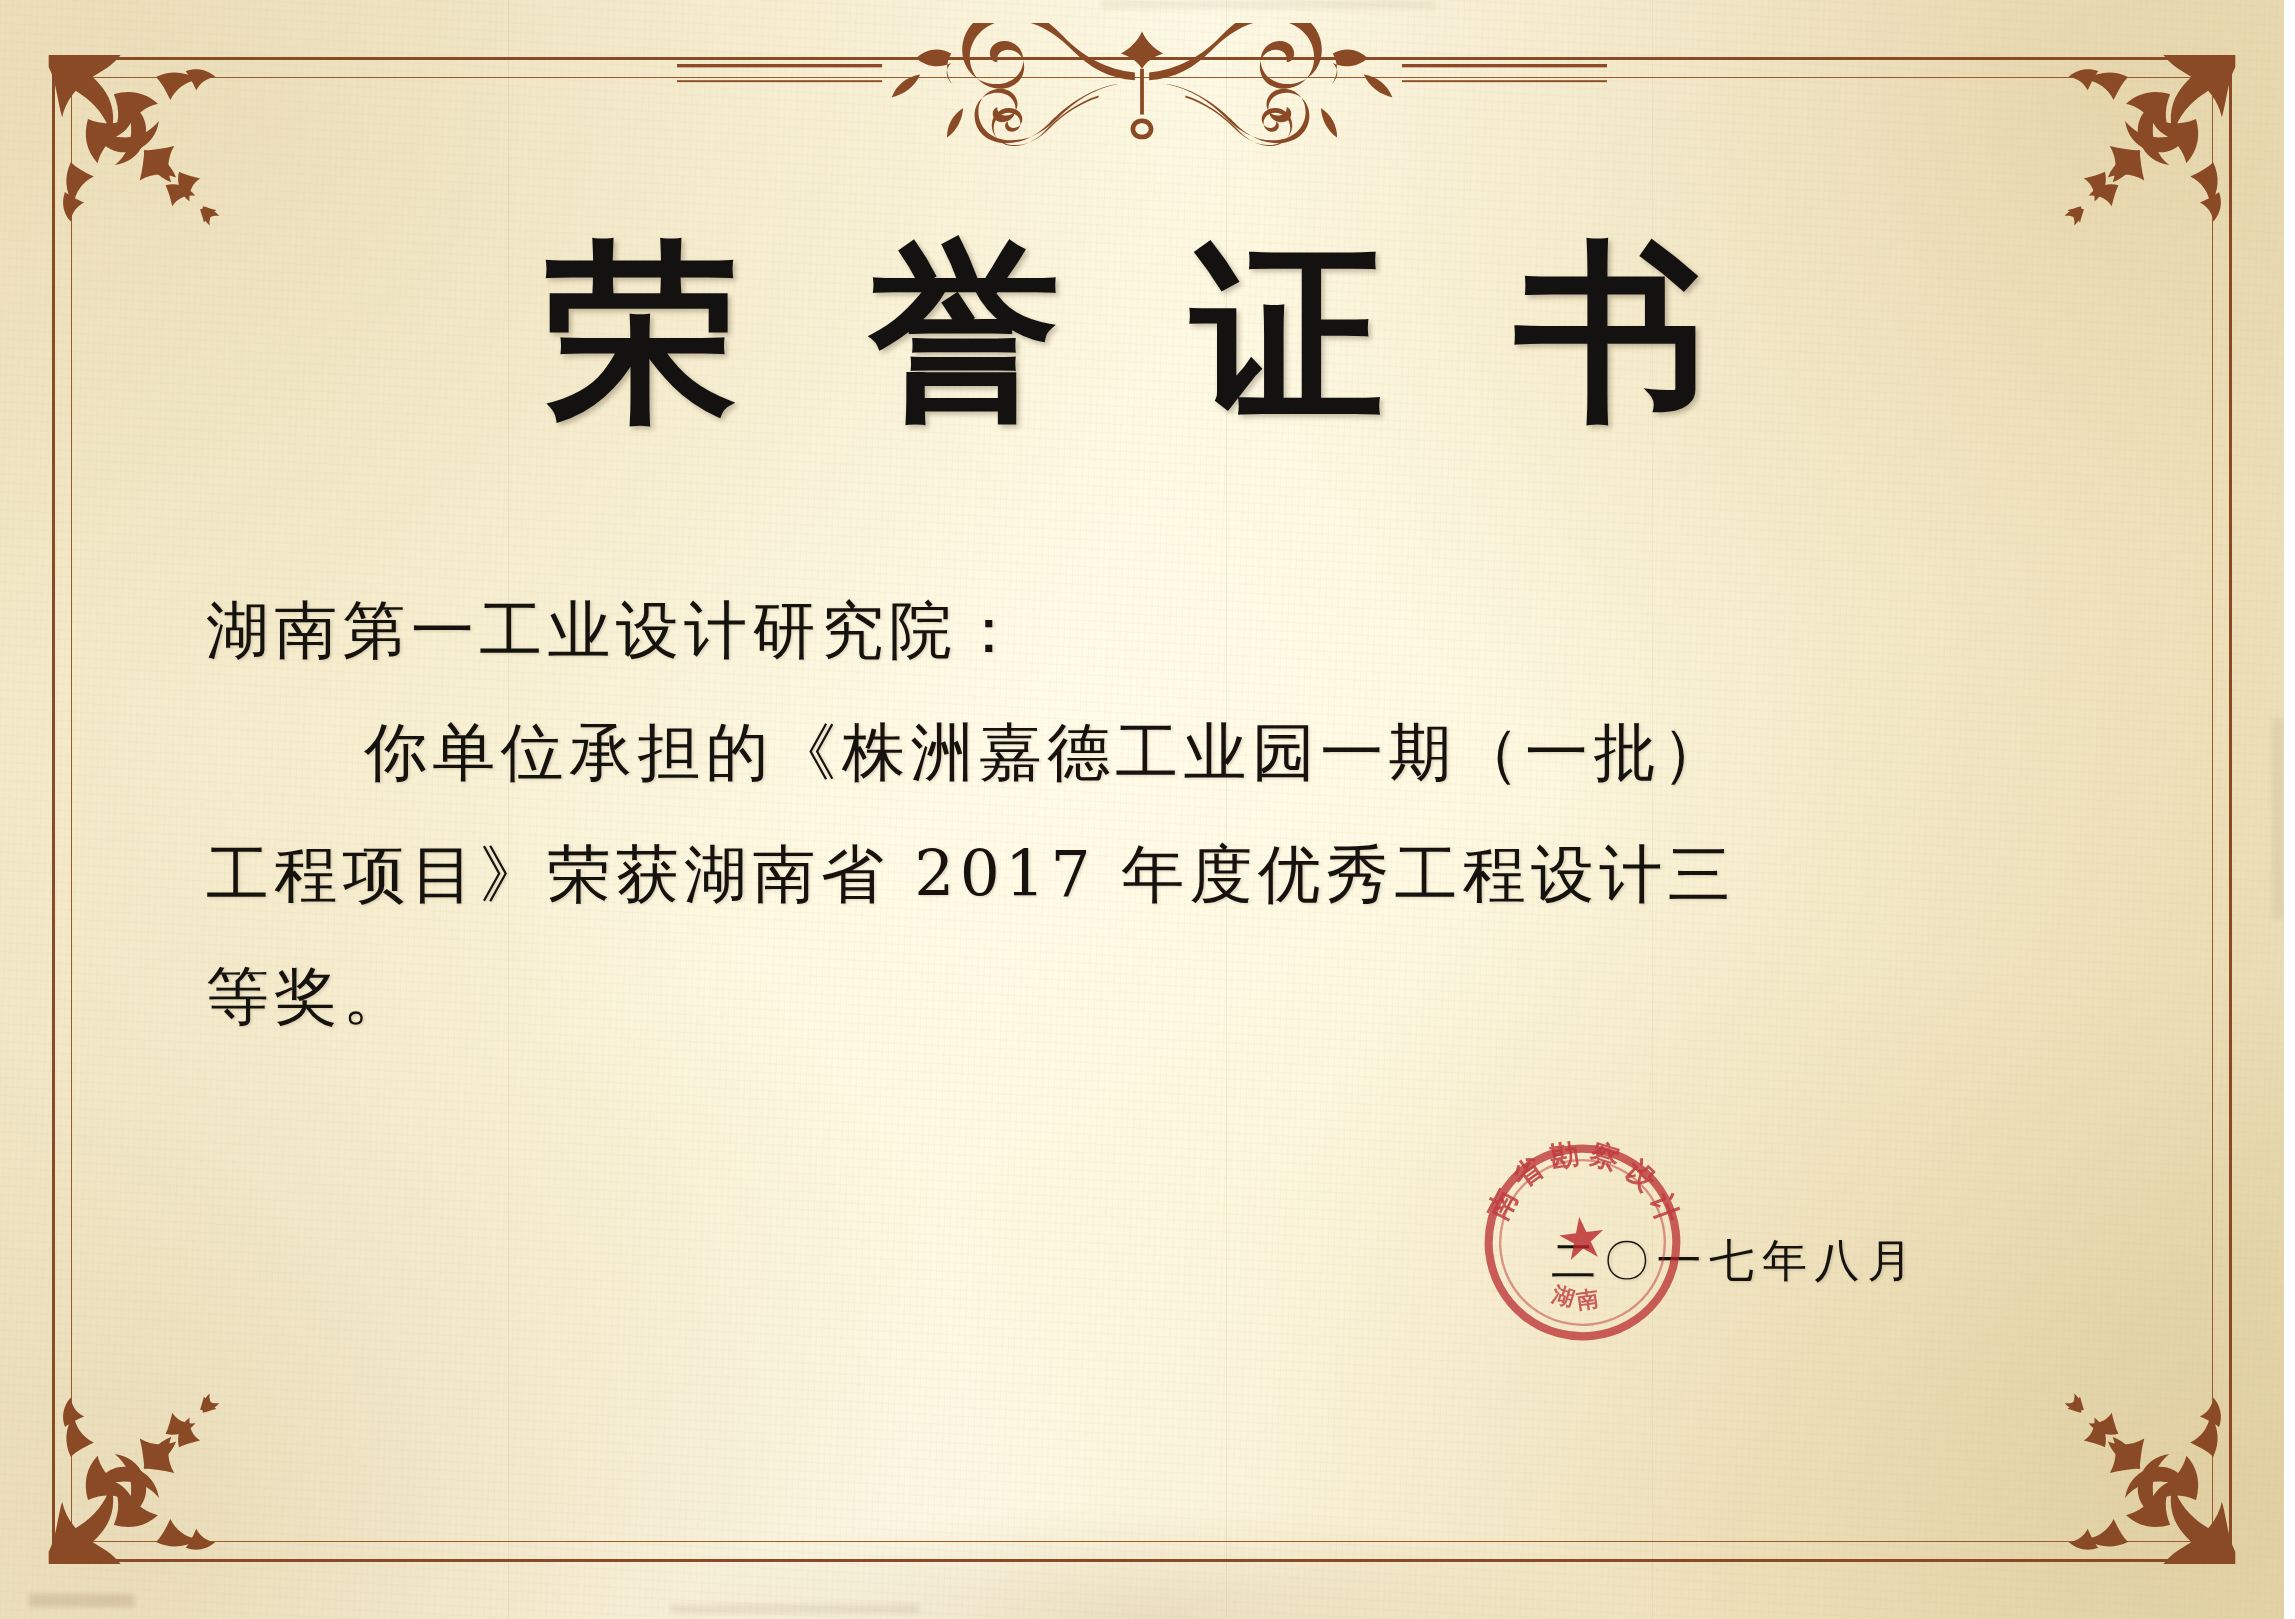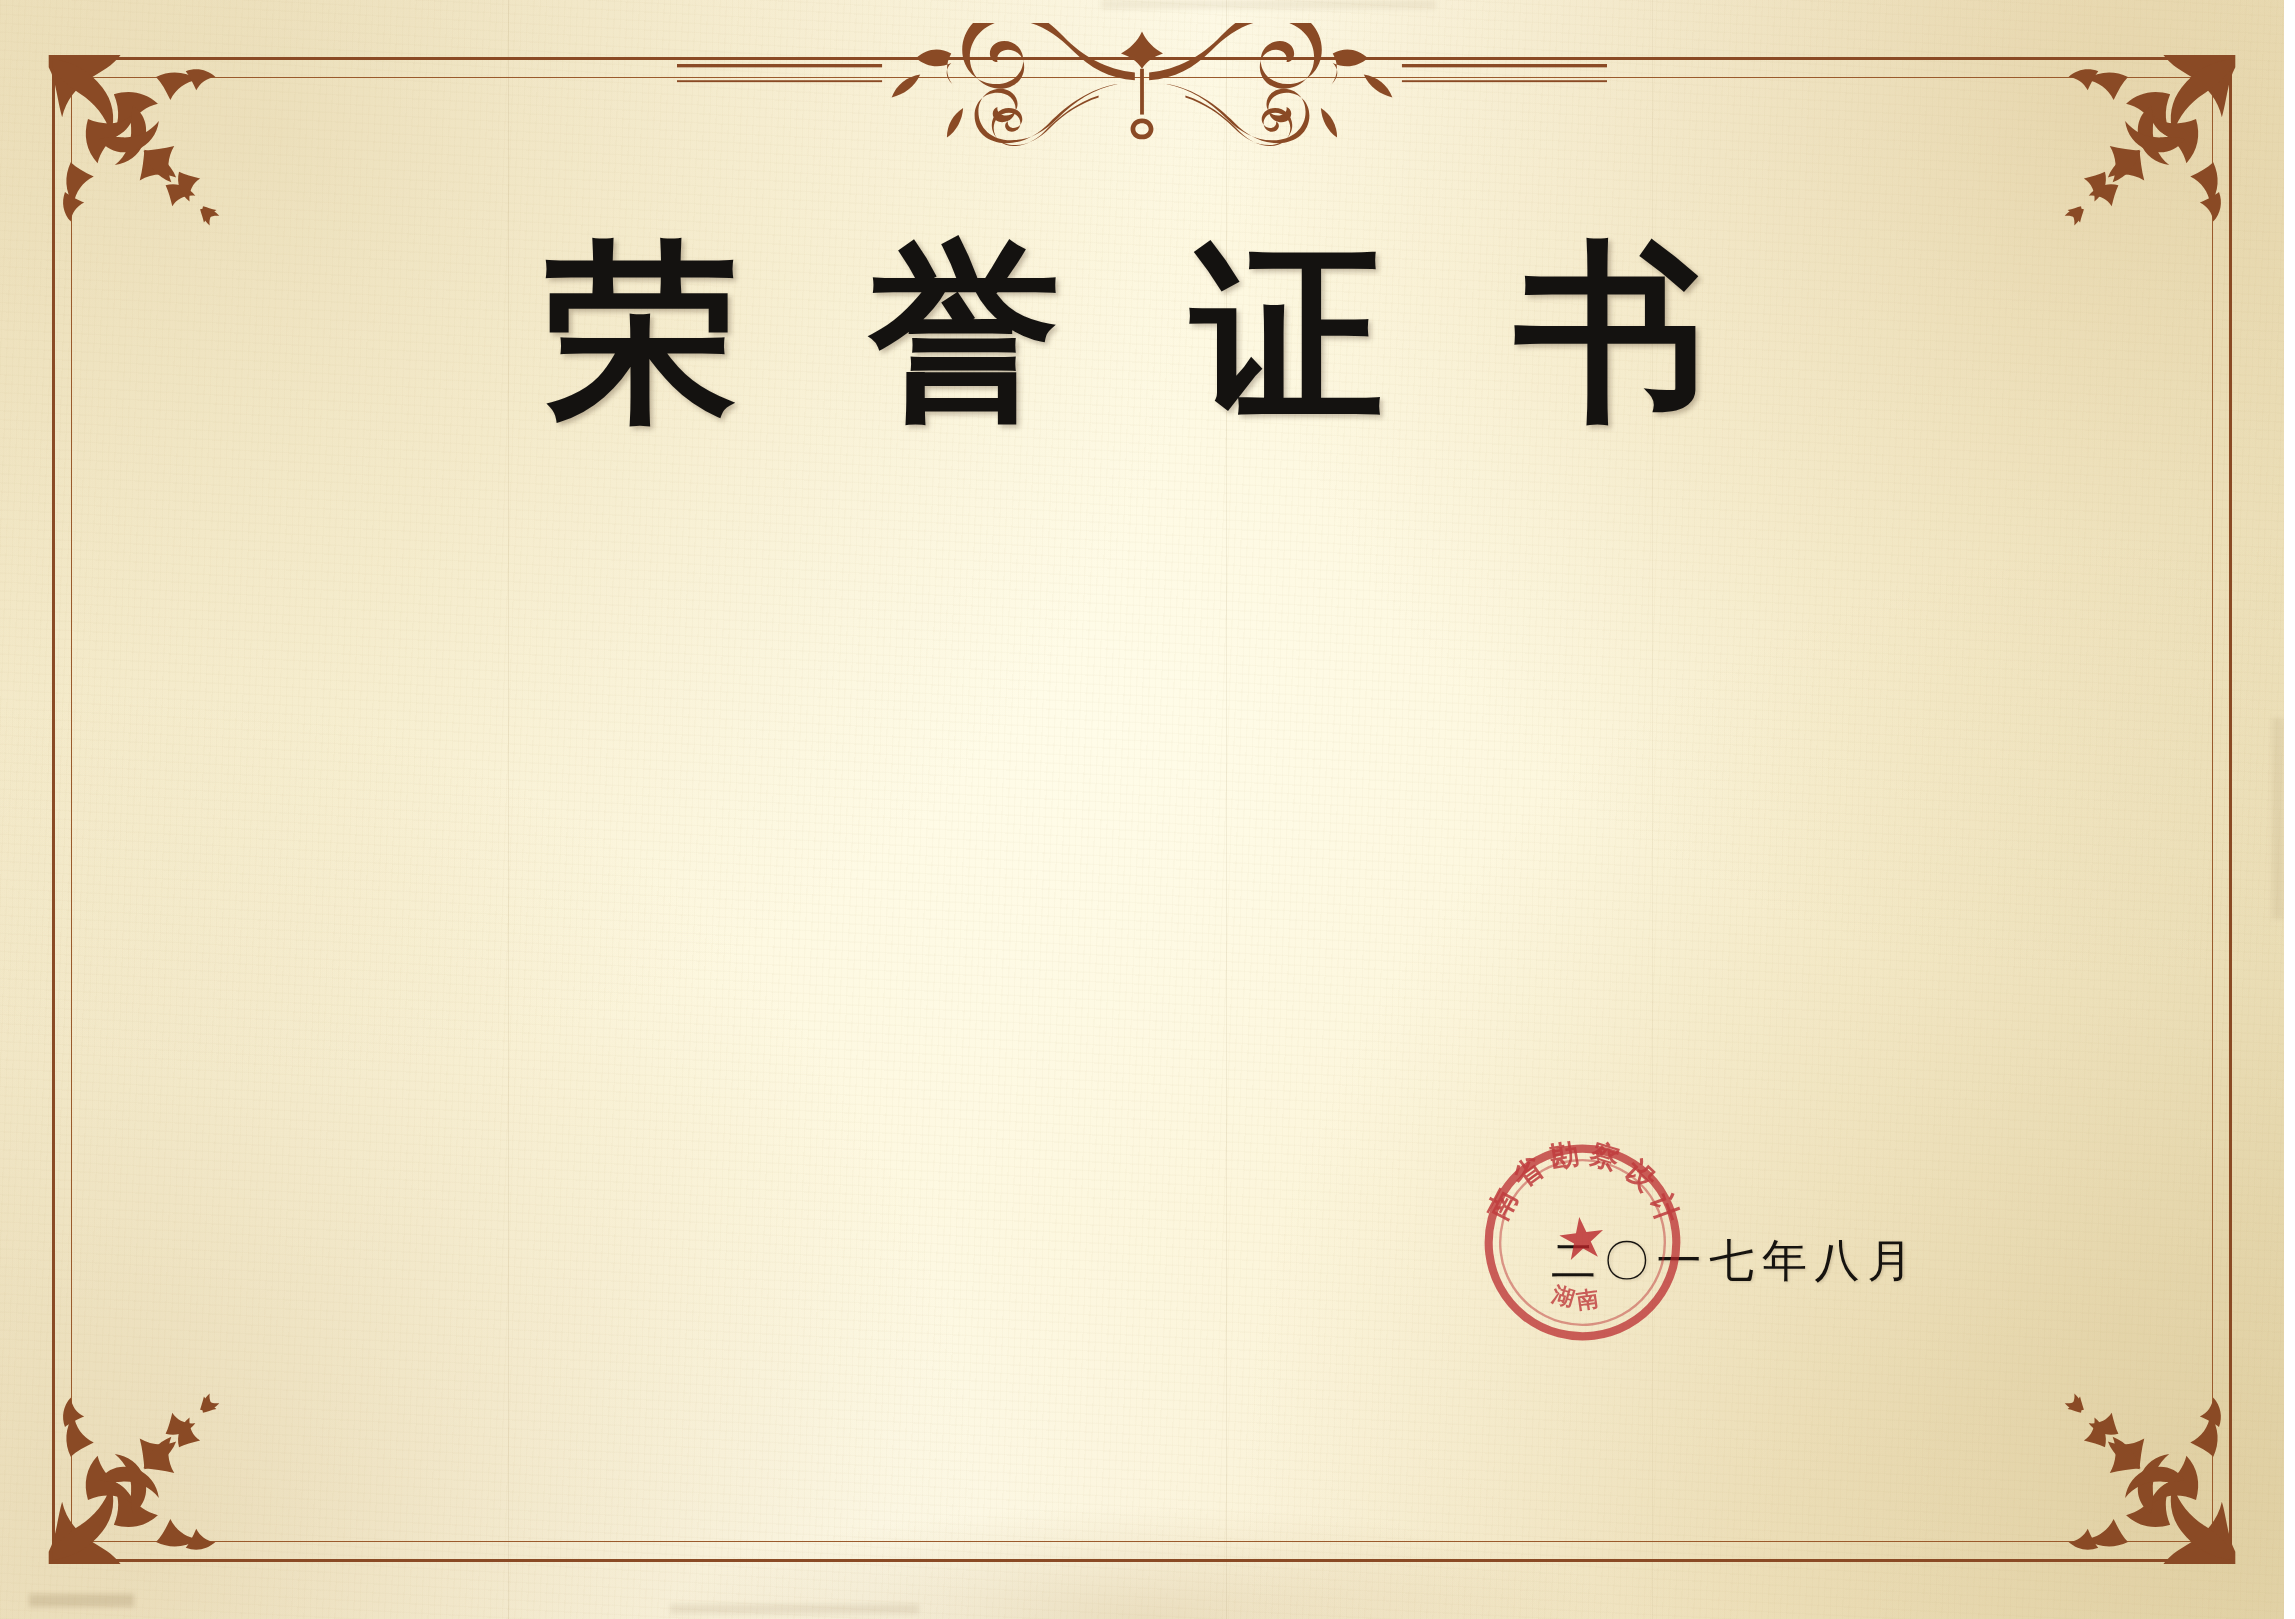--- a/index.html
+++ b/index.html
@@ -279,20 +279,26 @@
         <path d="M258 286 c24 -6 46 2 62 22 -20 -2 -38 6 -48 22 -4 -16 -8 -32 -14 -44z"></path>
         <path d="M286 258 c-6 24 2 46 22 62 -2 -20 6 -38 22 -48 -16 -4 -32 -8 -44 -14z"></path>
         <path d="M330 336 c16 -4 30 2 40 14 -14 -2 -26 4 -32 14 -2 -10 -6 -20 -8 -28z"></path>
         <path d="M336 330 c-4 16 2 30 14 40 -2 -14 4 -26 14 -32 -10 -2 -20 -6 -28 -8z"></path>
       </g>
     </svg>
   </div>
 
   <div class="title">荣 誉 证 书</div>
 
+  <div class="body-block">
+    <div class="line">湖南第一工业设计研究院：</div>
+    <div class="line indent">你单位承担的《株洲嘉德工业园一期（一批）</div>
+    <div class="line">工程项目》荣获湖南省 2017 年度优秀工程设计三</div>
+    <div class="line">等奖。</div>
+  </div>
 
   <div class="date">二〇一七年八月</div>
 
   <div class="seal">
     <svg viewBox="0 0 470 470" xmlns="http://www.w3.org/2000/svg">
       <defs>
         <path id="arcTop" d="M 70 235 A 165 165 0 0 1 400 235"></path>
         <path id="arcBottom" d="M 100 235 A 135 135 0 0 0 370 235"></path>
       </defs>
       <circle cx="235" cy="235" r="196" fill="none" stroke="#b8242a" stroke-width="17" opacity="0.82"></circle>

